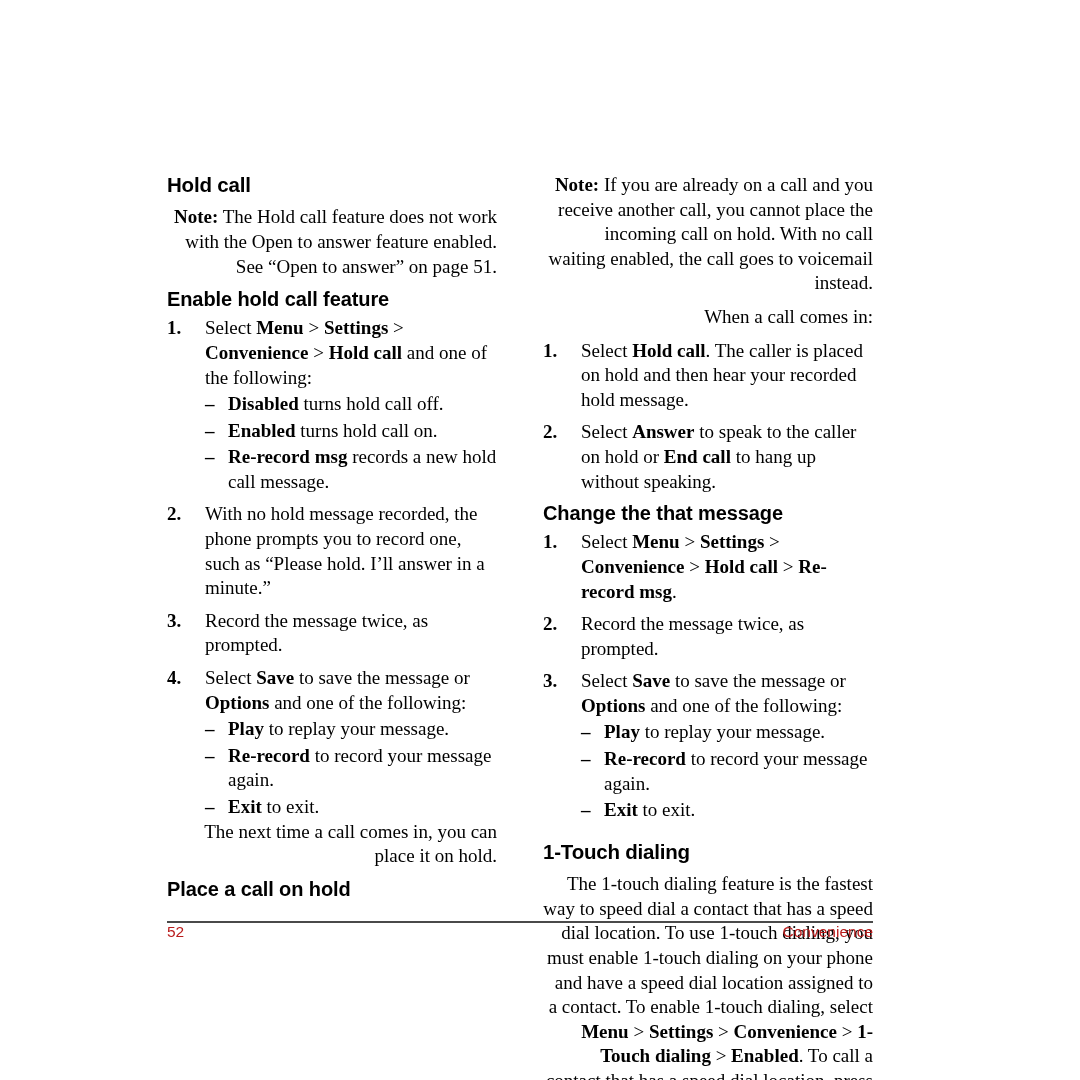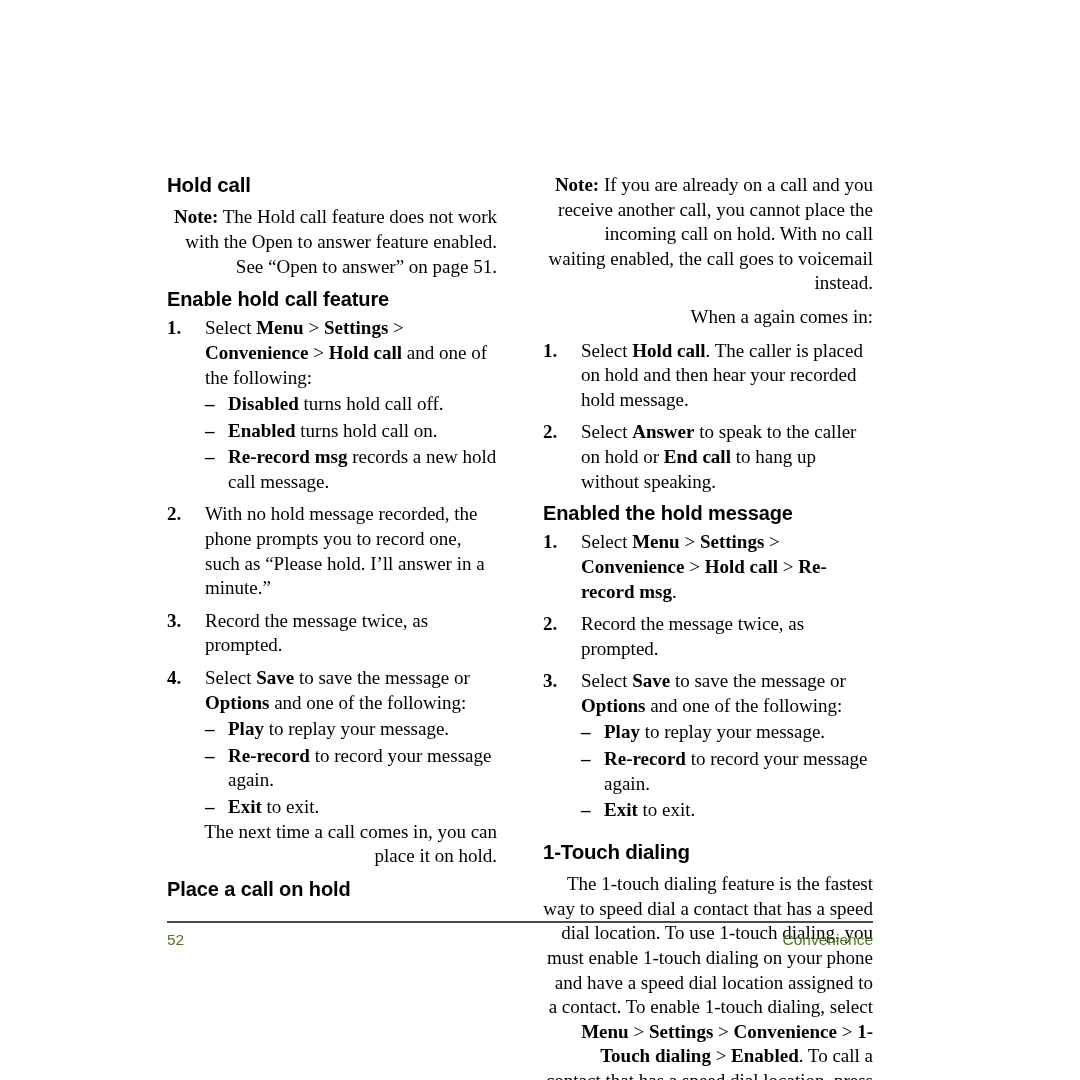--- a/index.html
+++ b/index.html
@@ -130,24 +130,23 @@
   }
   .footer-rule {
     width: 100%;
     height: 1.6px;
     background: #4a4a4a;
   }
   .footer-row {
     display: flex;
     justify-content: space-between;
     align-items: baseline;
-    margin-top: 8px;
     font-family: "Liberation Sans", sans-serif;
     font-size: 15.5px;
-    color: #4d7c0f;
+    color: #b91c1c;
   }
 </style>
 </head>
 <body>
 
 <div class="page">
 
   <div class="content">
     <div class="columns">
 
@@ -218,34 +217,34 @@
         <h2 class="h-minor">Place a call on hold</h2>
 
       </div>
 
       <div class="col">
 
         <p class="body">
           <b>Note:</b><span> </span><span>If you are already on a call and you receive another call, you cannot place the incoming call on hold. With no call waiting enabled, the call goes to voicemail instead.</span>
         </p>
 
-        <p class="body">When a again comes in:</p>
+        <p class="body">When a call comes in:</p>
 
         <ol class="steps">
           <li>
             <span class="num">1.</span>
             <span><span>Select </span><b>Hold call</b><span>. The caller is placed on hold and then hear your recorded hold message.</span></span>
           </li>
           <li>
             <span class="num">2.</span>
             <span><span>Select </span><b>Answer</b><span> to speak to the caller on hold or </span><b>End call</b><span> to hang up without speaking.</span></span>
           </li>
         </ol>
 
-        <h2 class="h-minor">Enabled the hold message</h2>
+        <h2 class="h-minor">Change the that message</h2>
 
         <ol class="steps">
           <li>
             <span class="num">1.</span>
             <span><span>Select </span><b>Menu</b><span> &gt; </span><b>Settings</b><span> &gt; </span><b>Convenience</b><span> &gt; </span><b>Hold call</b><span> &gt; </span><b>Re-record msg</b><span>.</span></span>
           </li>
           <li>
             <span class="num">2.</span>
             <span>Record the message twice, as prompted.</span>
           </li>

